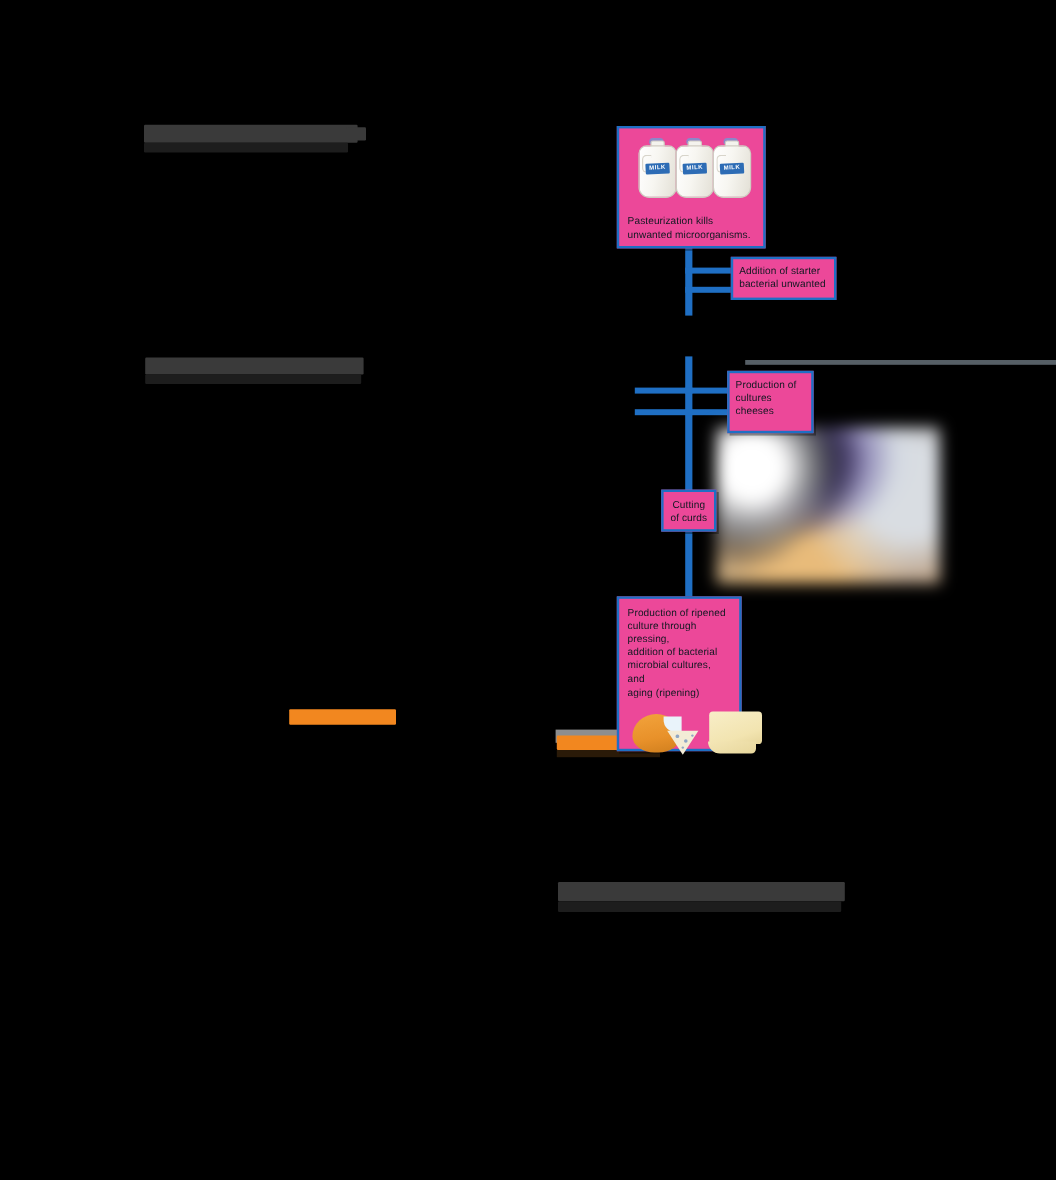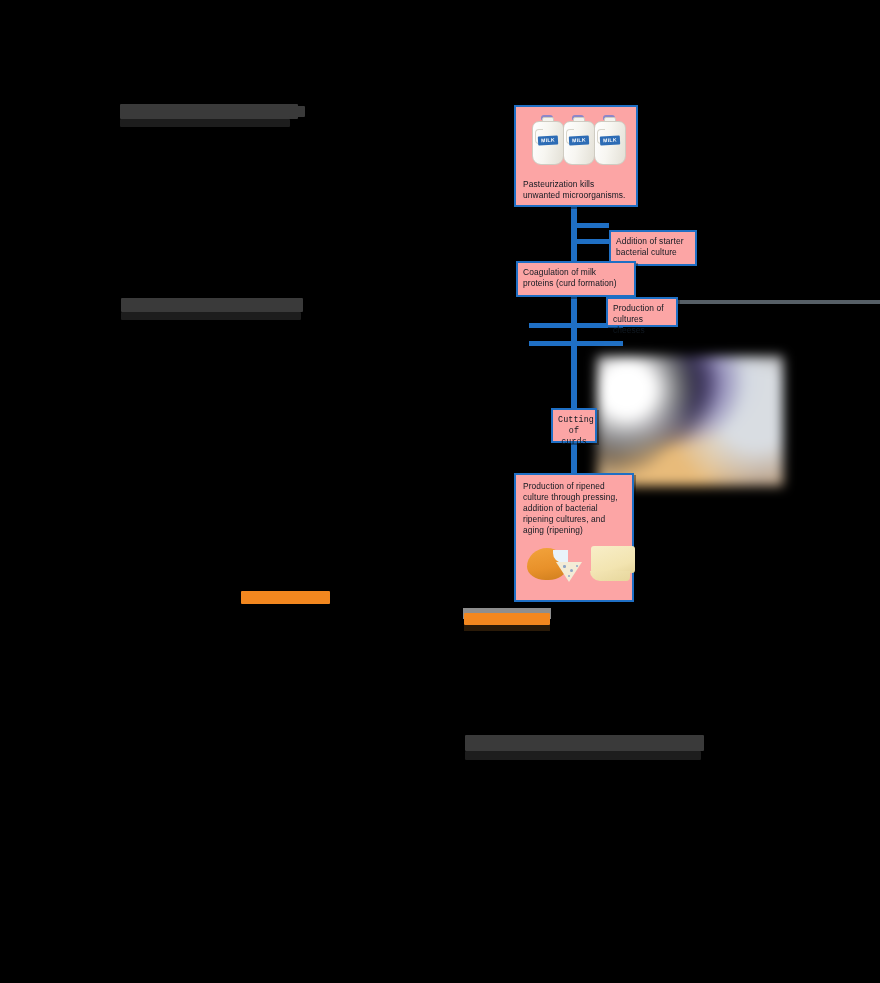--- a/index.html
+++ b/index.html
@@ -17,32 +17,32 @@
   .orange-sub{background:#2a1a08;}
 
   
   .hrule{background:#565f66;}
 
   
   #flowchart{position:absolute;left:466px;top:101px;width:180px;height:525px;}
 
   .fc-box{
     position:absolute;
-    background:#fca5a5;
+    background:#ec4899;
     border:2px solid #1f6fc4;
     box-shadow:2px 2px 0 rgba(0,0,0,.35);
     color:#101820;
     font-size:8.4px;
     line-height:1.32;
     letter-spacing:.1px;
     padding:4px 5px;
     box-sizing:border-box;
     z-index:3;
   }
-  .fc-box.center{text-align:center;font-family:Liberation Mono, monospace;}
+  .fc-box.center{text-align:center;}
 
   .conn{position:absolute;background:#1f6fc4;z-index:1;}
 
   
   #box-pasteurize{left:48px;top:4px;width:124px;height:102px;padding:0;}
   #box-pasteurize .jugs{height:62px;position:relative;}
   #box-pasteurize .cap-text{
     position:absolute;left:0;right:0;bottom:4px;
     font-size:8.4px;line-height:1.3;padding:0 7px;
   }
@@ -68,21 +68,21 @@
   }
   .jug .label{
     position:absolute;left:6px;top:21px;width:20px;height:9px;
     background:#2d6cb5;border-radius:1px;
     color:#fff;font-size:5px;font-weight:bold;letter-spacing:.4px;
     text-align:center;line-height:9px;
     transform:rotate(-3deg);
   }
 
   
-  #box-ripened{left:48px;top:372px;width:120px;height:129px;padding:6px 7px;}
+  #box-ripened{left:48px;top:396px;width:104px;height:129px;padding:6px 7px;}
   #box-ripened .cheese-art{position:relative;height:46px;margin-top:4px;}
   .wheel{
     position:absolute;left:4px;top:8px;width:40px;height:32px;
     background:linear-gradient(170deg,#f2a33c 0%,#e8912a 60%,#d07f1e 100%);
     border-radius:50% 50% 46% 46%/58% 58% 42% 42%;
   }
   .wheel .notch{
     position:absolute;right:-1px;top:2px;width:15px;height:13px;
     background:#e9f3fa;
     border-radius:0 0 0 10px;
@@ -178,47 +178,43 @@
         <div class="handle"></div>
         <div class="label">MILK</div>
       </div>
     </div>
     <div class="cap-text">
       <div>Pasteurization kills</div>
       <div>unwanted microorganisms.</div>
     </div>
   </div>
 
-  <div class="fc-box" style="left:143px;top:113px;width:88px;height:36px;margin-top:16px;">
+  <div class="fc-box" style="left:143px;top:113px;width:88px;height:36px;">
     <div>Addition of starter</div>
-    <div>bacterial culture</div>
-  </div>
-
-  <div class="fc-box" style="left:50px;top:160px;width:120px;height:36px;">
-    <div>Coagulation of milk</div>
-    <div>proteins (curd formation)</div>
-  </div>
-
-
-  <div class="fc-box" style="left:140px;top:196px;width:72px;height:30px;">
+    <div>bacterial unwanted</div>
+  </div>
+
+
+
+  <div class="fc-box" style="left:140px;top:208px;width:72px;height:52px;">
     <div>Production of</div>
     <div>cultures</div>
     <div>cheeses</div>
   </div>
 
   <div class="fc-box center" style="left:85px;top:307px;width:46px;height:35px;padding-top:5px;">
     <div>Cutting</div>
     <div>of curds</div>
   </div>
 
   <div class="fc-box" id="box-ripened">
     <div>Production of ripened</div>
     <div>culture through pressing,</div>
     <div>addition of bacterial</div>
-    <div>ripening cultures, and</div>
+    <div>microbial cultures, and</div>
     <div>aging (ripening)</div>
 
     <div class="cheese-art">
       <div class="wheel">
         <div class="notch"></div>
       </div>
       <div class="bluewedge">
         <div class="spot" style="left:-4px;top:10px;width:3px;height:3px;"></div>
         <div class="spot" style="left:3px;top:14px;width:2.5px;height:2.5px;"></div>
         <div class="spot" style="left:-9px;top:15px;width:2px;height:2px;"></div>

